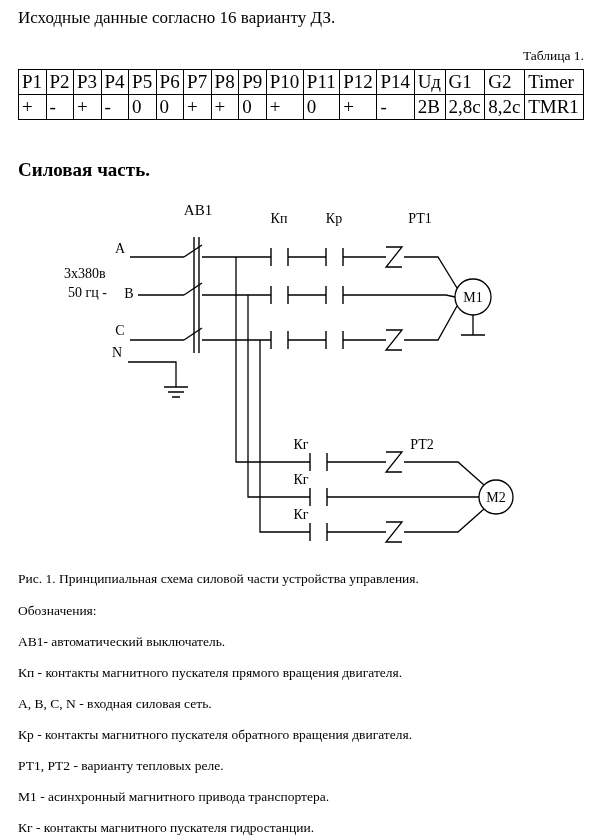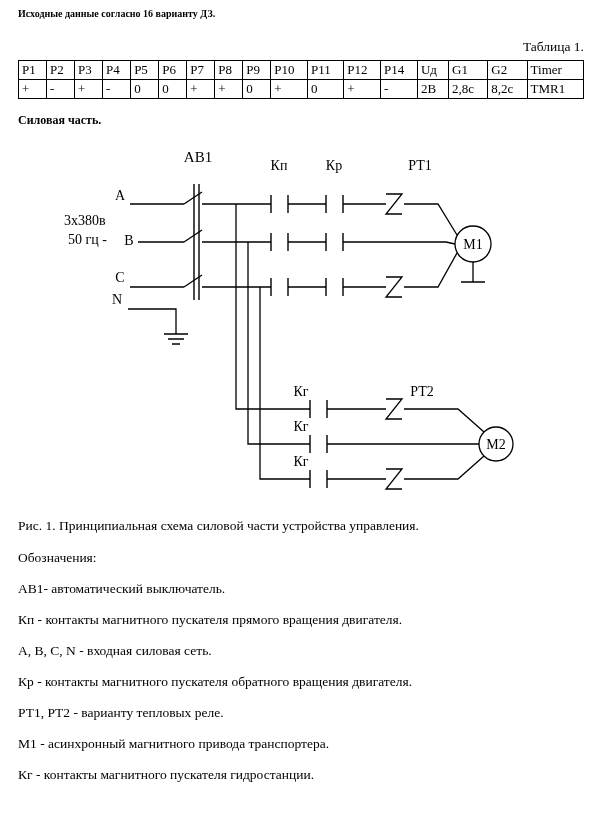--- a/index.html
+++ b/index.html
@@ -3,30 +3,30 @@
 <meta charset="utf-8">
 <style>
   * { margin:0; padding:0; box-sizing:border-box; }
   html,body { background:#ffffff; }
   body {
     width:602px; height:837px; overflow:hidden;
     font-family:"Liberation Serif","DejaVu Serif",serif;
     color:#000;
   }
   .page { padding:8px 18px 0 18px; }
-  .doc-title { font-weight:bold; font-size:10px; }
+  .doc-title { font-weight:normal; font-size:17px; }
   .table-label { text-align:right; font-size:13.5px; margin-top:20px; }
   table.params {
     border-collapse:collapse; width:100%; margin-top:5px;
   }
   table.params td {
-    border:1px solid #000; font-size:13px; padding:1px 3px;
+    border:1px solid #000; font-size:19px; padding:1px 3px;
     height:18px; text-align:left; white-space:nowrap;margin-top:28px;
   }
-  .section-title { font-weight:bold; font-size:12px; margin-top:14px; }
+  .section-title { font-weight:bold; font-size:19px; margin-top:39px; }
   .diagram-wrap { margin-top:4px; }
   svg text { font-family:"Liberation Serif","DejaVu Serif",serif; font-size:14px; fill:#000; }
   svg text.big { font-size:15px; }
   .fig-caption { text-align:left; font-size:13.5px; margin-top:10px; }
   .legend-title { font-weight:normal; font-size:13.5px; margin-top:16px; }
   .legend-item { font-size:13.5px; margin-top:15px; }
 </style>
 </head>
 <body>
 

